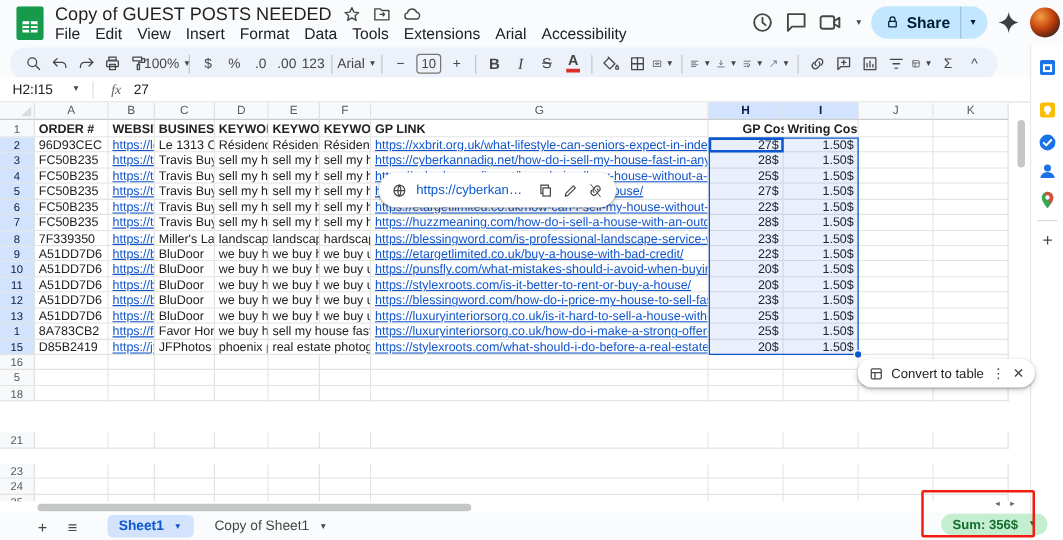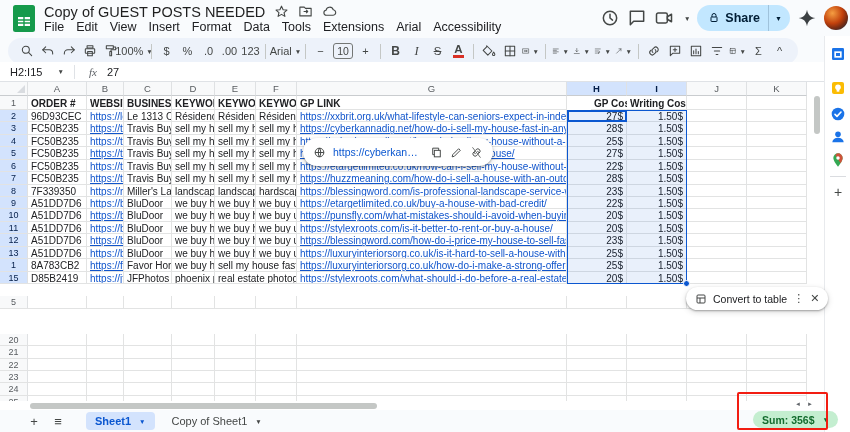--- a/index.html
+++ b/index.html
@@ -559,64 +559,64 @@
         <div class="cell link" style="left: 87px; width: 37px; line-height: 11.43px;">https://jfphc</div>
         <div class="cell" style="left: 124px; width: 48px; line-height: 11.43px;">JFPhotos</div>
         <div class="cell" style="left: 172px; width: 43px; line-height: 11.43px;">phoenix ph</div>
         <div class="cell" style="left: 215px; width: 82px; line-height: 11.43px;">real estate photography</div>
         <div class="cell link" style="left: 297px; width: 270px; line-height: 11.43px;">https://stylexroots.com/what-should-i-do-before-a-real-estate-photography-shoot/</div>
         <div class="cell num" style="left: 567px; width: 60px; line-height: 11.43px;">20$</div>
         <div class="cell num" style="left: 627px; width: 60px; line-height: 11.43px;">1.50$</div>
         <div class="cell" style="left: 687px; width: 60px; line-height: 11.43px;"></div>
         <div class="cell" style="left: 747px; width: 60px; line-height: 11.43px;"></div>
       </div>
+      <div class="row" style="top: 188.02px; height: 12.43px; width: 807px;">
+        <div class="rh" style="line-height: 12.43px;">16</div>
+        <div class="cell" style="left: 28px; width: 59px; line-height: 11.43px;"></div>
+        <div class="cell" style="left: 87px; width: 37px; line-height: 11.43px;"></div>
+        <div class="cell" style="left: 124px; width: 48px; line-height: 11.43px;"></div>
+        <div class="cell" style="left: 172px; width: 43px; line-height: 11.43px;"></div>
+        <div class="cell" style="left: 215px; width: 41px; line-height: 11.43px;"></div>
+        <div class="cell" style="left: 256px; width: 41px; line-height: 11.43px;"></div>
+        <div class="cell" style="left: 297px; width: 270px; line-height: 11.43px;"></div>
+        <div class="cell num" style="left: 567px; width: 60px; line-height: 11.43px;"></div>
+        <div class="cell num" style="left: 627px; width: 60px; line-height: 11.43px;"></div>
+        <div class="cell" style="left: 687px; width: 60px; line-height: 11.43px;"></div>
+        <div class="cell" style="left: 747px; width: 60px; line-height: 11.43px;"></div>
+      </div>
       <div class="row" style="top: 200.45px; height: 12.43px; width: 807px;">
         <div class="rh" style="line-height: 12.43px;">5</div>
         <div class="cell" style="left: 28px; width: 59px; line-height: 11.43px;"></div>
         <div class="cell" style="left: 87px; width: 37px; line-height: 11.43px;"></div>
         <div class="cell" style="left: 124px; width: 48px; line-height: 11.43px;"></div>
         <div class="cell" style="left: 172px; width: 43px; line-height: 11.43px;"></div>
         <div class="cell" style="left: 215px; width: 41px; line-height: 11.43px;"></div>
         <div class="cell" style="left: 256px; width: 41px; line-height: 11.43px;"></div>
         <div class="cell" style="left: 297px; width: 270px; line-height: 11.43px;"></div>
         <div class="cell num" style="left: 567px; width: 60px; line-height: 11.43px;"></div>
         <div class="cell num" style="left: 627px; width: 60px; line-height: 11.43px;"></div>
         <div class="cell" style="left: 687px; width: 60px; line-height: 11.43px;"></div>
         <div class="cell" style="left: 747px; width: 60px; line-height: 11.43px;"></div>
       </div>
-      <div class="row" style="top: 237.74px; height: 12.43px; width: 807px;">
-        <div class="rh" style="line-height: 12.43px;">20</div>
+      <div class="row" style="top: 212.88px; height: 12.43px; width: 807px;">
+        <div class="rh" style="line-height: 12.43px;">18</div>
         <div class="cell" style="left: 28px; width: 59px; line-height: 11.43px;"></div>
         <div class="cell" style="left: 87px; width: 37px; line-height: 11.43px;"></div>
         <div class="cell" style="left: 124px; width: 48px; line-height: 11.43px;"></div>
         <div class="cell" style="left: 172px; width: 43px; line-height: 11.43px;"></div>
         <div class="cell" style="left: 215px; width: 41px; line-height: 11.43px;"></div>
         <div class="cell" style="left: 256px; width: 41px; line-height: 11.43px;"></div>
         <div class="cell" style="left: 297px; width: 270px; line-height: 11.43px;"></div>
         <div class="cell num" style="left: 567px; width: 60px; line-height: 11.43px;"></div>
         <div class="cell num" style="left: 627px; width: 60px; line-height: 11.43px;"></div>
         <div class="cell" style="left: 687px; width: 60px; line-height: 11.43px;"></div>
         <div class="cell" style="left: 747px; width: 60px; line-height: 11.43px;"></div>
       </div>
       <div class="row" style="top: 250.17px; height: 12.43px; width: 807px;">
         <div class="rh" style="line-height: 12.43px;">21</div>
-        <div class="cell" style="left: 28px; width: 59px; line-height: 11.43px;"></div>
-        <div class="cell" style="left: 87px; width: 37px; line-height: 11.43px;"></div>
-        <div class="cell" style="left: 124px; width: 48px; line-height: 11.43px;"></div>
-        <div class="cell" style="left: 172px; width: 43px; line-height: 11.43px;"></div>
-        <div class="cell" style="left: 215px; width: 41px; line-height: 11.43px;"></div>
-        <div class="cell" style="left: 256px; width: 41px; line-height: 11.43px;"></div>
-        <div class="cell" style="left: 297px; width: 270px; line-height: 11.43px;"></div>
-        <div class="cell num" style="left: 567px; width: 60px; line-height: 11.43px;"></div>
-        <div class="cell num" style="left: 627px; width: 60px; line-height: 11.43px;"></div>
-        <div class="cell" style="left: 687px; width: 60px; line-height: 11.43px;"></div>
-        <div class="cell" style="left: 747px; width: 60px; line-height: 11.43px;"></div>
-      </div>
-      <div class="row" style="top: 262.6px; height: 12.43px; width: 807px;">
-        <div class="rh" style="line-height: 12.43px;">22</div>
         <div class="cell" style="left: 28px; width: 59px; line-height: 11.43px;"></div>
         <div class="cell" style="left: 87px; width: 37px; line-height: 11.43px;"></div>
         <div class="cell" style="left: 124px; width: 48px; line-height: 11.43px;"></div>
         <div class="cell" style="left: 172px; width: 43px; line-height: 11.43px;"></div>
         <div class="cell" style="left: 215px; width: 41px; line-height: 11.43px;"></div>
         <div class="cell" style="left: 256px; width: 41px; line-height: 11.43px;"></div>
         <div class="cell" style="left: 297px; width: 270px; line-height: 11.43px;"></div>
         <div class="cell num" style="left: 567px; width: 60px; line-height: 11.43px;"></div>
         <div class="cell num" style="left: 627px; width: 60px; line-height: 11.43px;"></div>
         <div class="cell" style="left: 687px; width: 60px; line-height: 11.43px;"></div>

